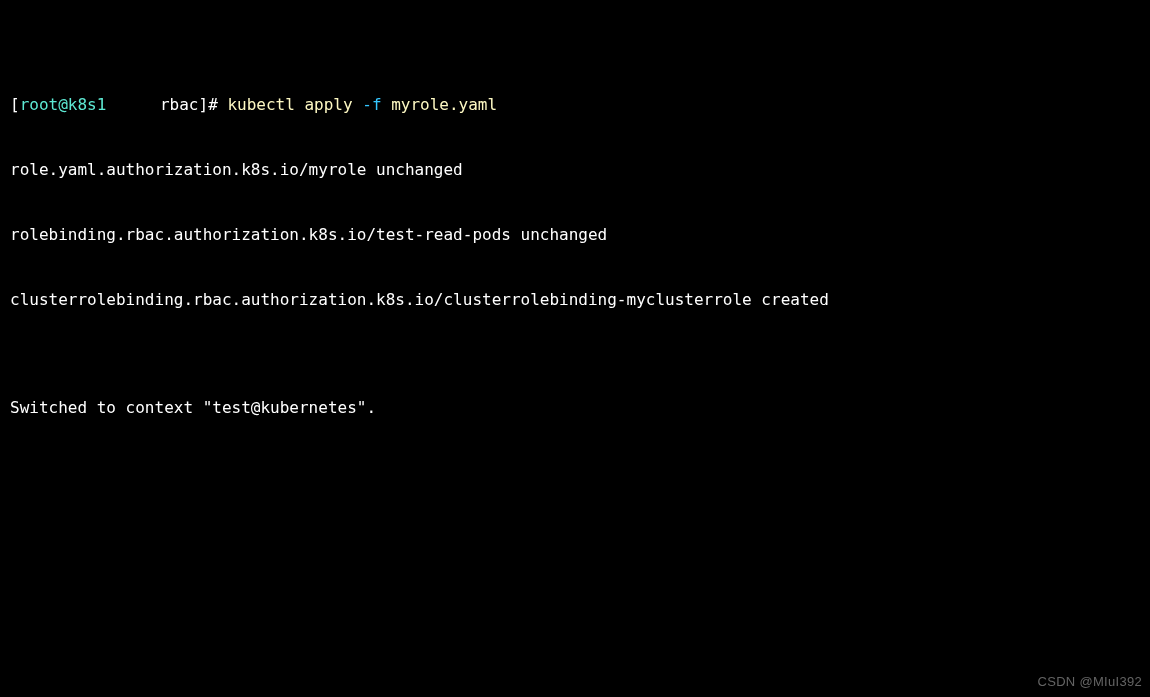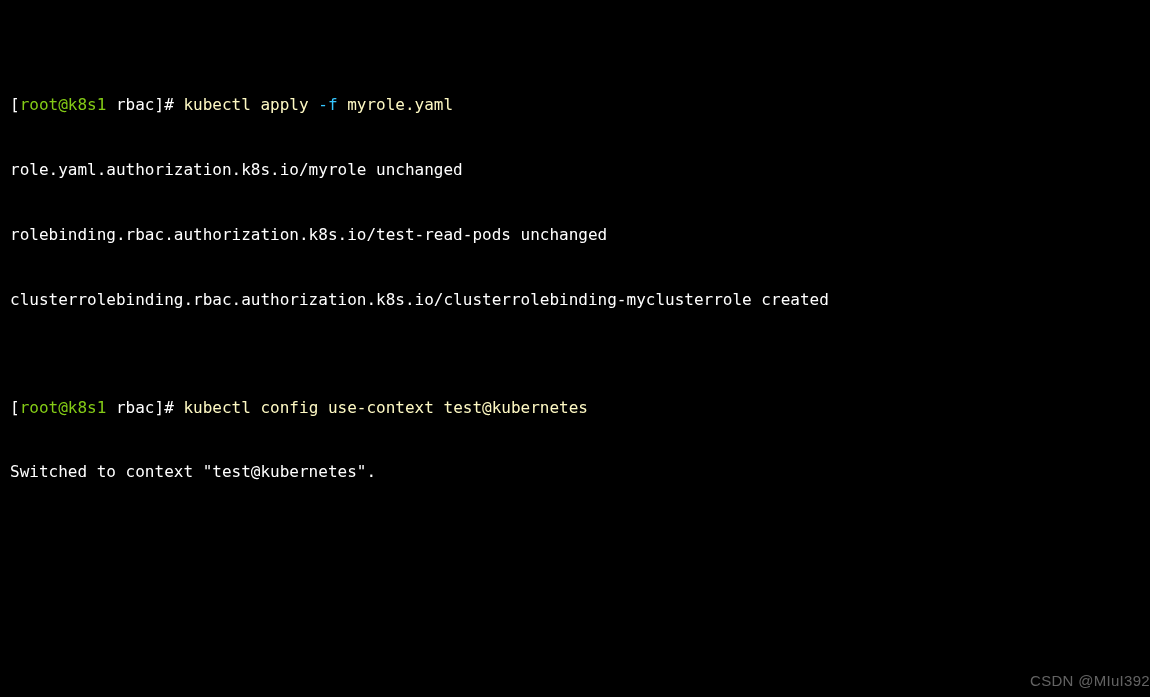--- a/index.html
+++ b/index.html
@@ -17,47 +17,46 @@
   .terminal {
     padding: 8px 10px;
     white-space: pre;
     position: relative;
     width: 100%;
     height: 100%;
     box-sizing: border-box;
   }
   .line { display: block; min-height: 1.35em; }
   .prompt-open, .prompt-close { color: #fff; }
-  .user-host  { color: #84cc16; text-align: center; }
-  .path       { color: #fff; }
+  .user-host  { color: #5eead4; text-align: center; }
+  .path       { color: #fff; margin-left: 44px; }
   .cmd        { color: #fef9c3; }
   .flag       { color: #35c6ff; }
   .watermark {
     position: absolute;
     bottom: 6px;
-    right: 0;
+    right: 8px;
     color: rgba(180,180,180,0.55);
-    font-size: 15px;
+    font-size: 13px;
     font-family: sans-serif;
     letter-spacing: 0.3px;
   }
 </style>
 </head>
 <body>
 
 <div class="terminal">
 
   
   <span class="line"><span class="prompt-open">[</span><span class="user-host">root@k8s1 </span><span class="path">rbac</span><span class="prompt-close">]# </span><span class="cmd">kubectl apply </span><span class="flag">-f</span><span class="cmd"> myrole.yaml</span></span>
   <span class="line">role.yaml.authorization.k8s.io/myrole unchanged</span>
   <span class="line">rolebinding.rbac.authorization.k8s.io/test-read-pods unchanged</span>
   <span class="line">clusterrolebinding.rbac.authorization.k8s.io/clusterrolebinding-myclusterrole created</span>
 
   
-  <span class="line"><span class="prompt-open">[</span><span class="user-host">root@k8s1 </span><span class="path">rbac</span><span class="prompt-close">]# </span><span class="cmd">kubectl config use-context test@kubernetes</span></span>
   <span class="line">Switched to context "test@kubernetes".</span>
 
   
   
 
   
   
 
   
   

